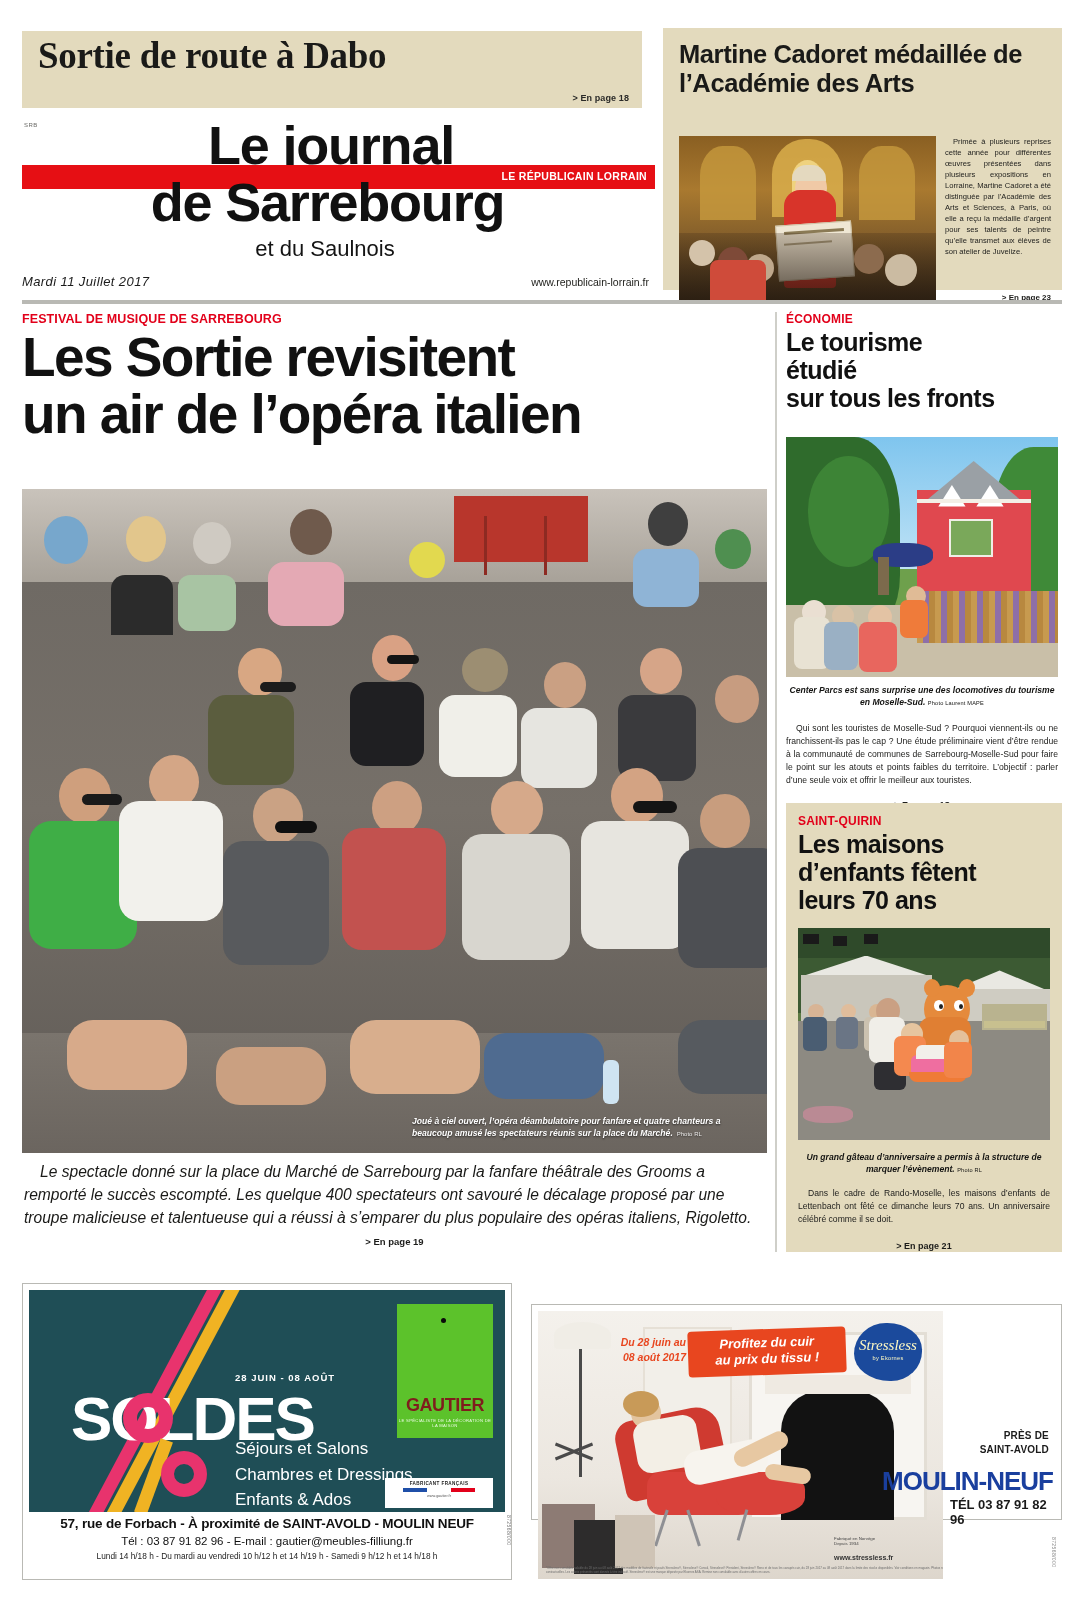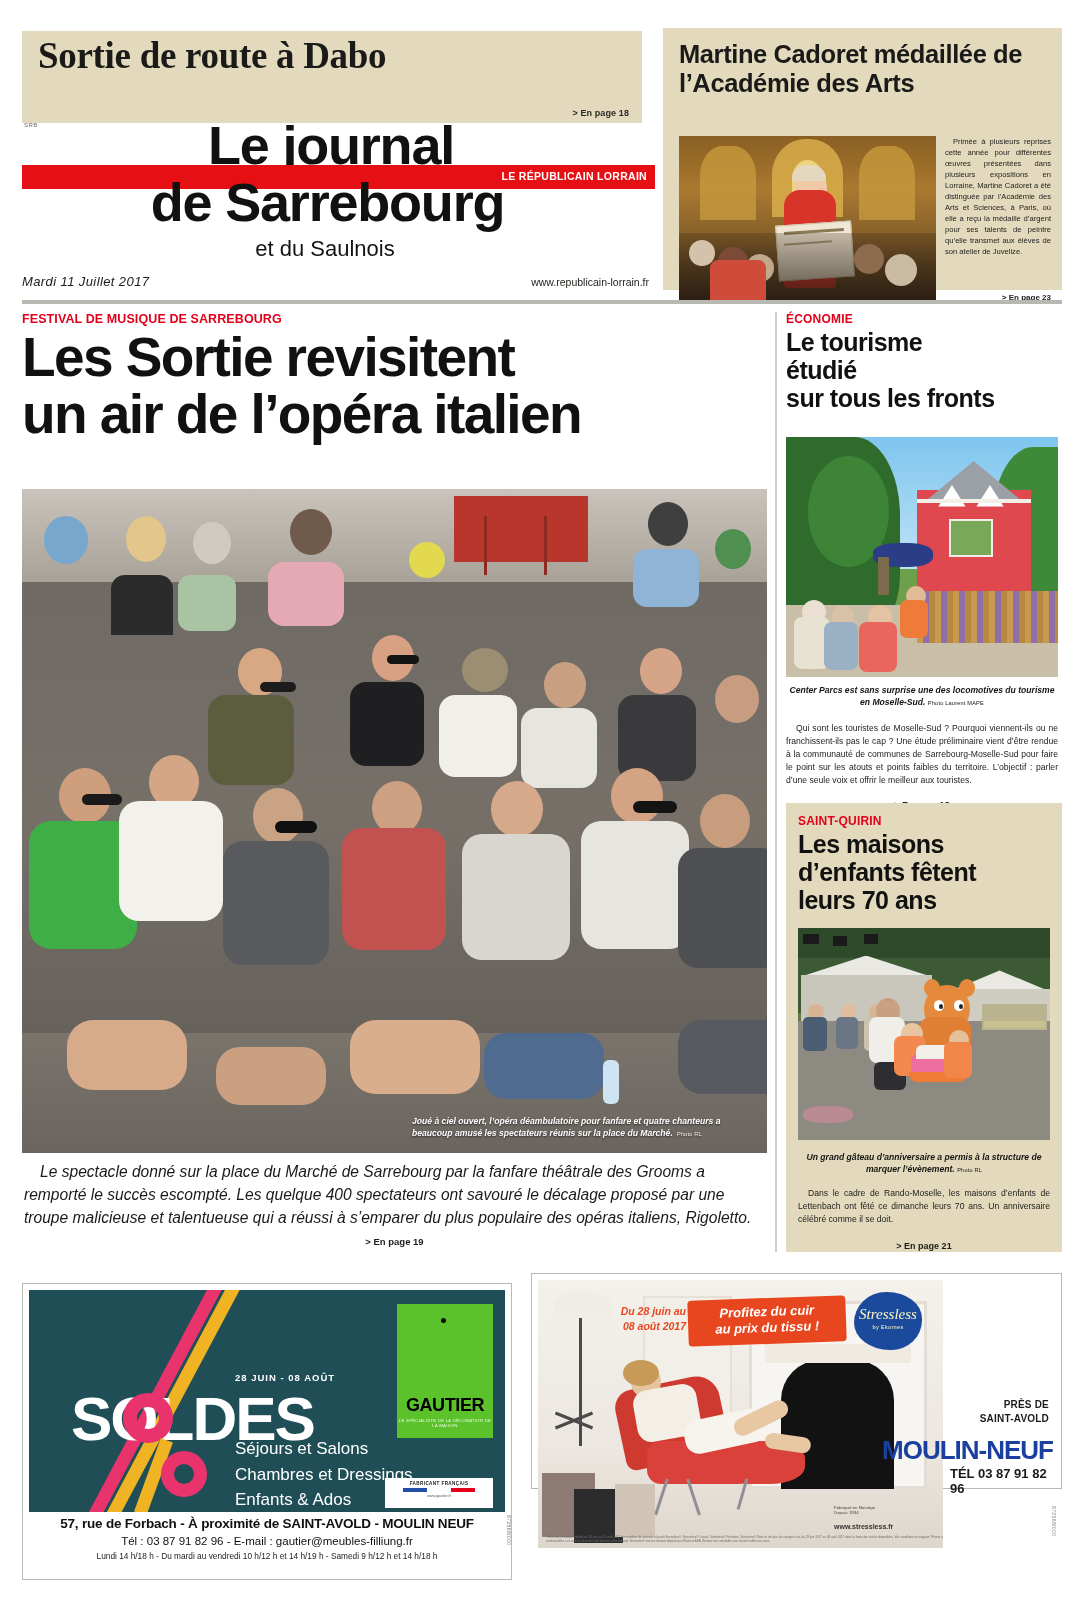--- a/index.html
+++ b/index.html
@@ -8,21 +8,21 @@
     width: 1079px; height: 1597px;
     background: #ffffff;
     font-family: "Liberation Sans", sans-serif;
     overflow: hidden;
   }
   .page { position: relative; width: 1079px; height: 1597px; background:#fff; }
 
   
   .top-strip { position:absolute; left:0; top:0; width:1079px; height:300px; }
   .dabo-box {
-    position:absolute; left:22px; top:31px; width:620px; height:92px;
+    position:absolute; left:22px; top:31px; width:620px; height:77px;
     background:#e3dabd; padding:6px 14px 0 16px;
   }
   .dabo-title {
     font-family:"Liberation Serif", serif; font-weight:700; font-size:37px;
     color:#1a1a18; letter-spacing:-0.3px; line-height:1.05;
   }
   .dabo-ref {
     position:absolute; right:13px; bottom:5px;
     font-size:9px; font-weight:700; color:#2a2a28; letter-spacing:0.1px;
   }
@@ -183,21 +183,21 @@
   .ad-list {
     position:absolute; left:206px; top:146px; font-size:17px; color:#fff;
     line-height:1.5; font-weight:400;
   }
   .gautier-box {
     position:absolute; right:12px; top:14px; width:96px; height:134px;
     background:#5cc22b;
   }
   .gautier-word {
     position:absolute; left:0; right:0; bottom:22px; text-align:center;
-    color:#000000; font-weight:700; font-size:18px; letter-spacing:-0.4px;
+    color:#7f1d1d; font-weight:700; font-size:18px; letter-spacing:-0.4px;
   }
   .gautier-sub {
     position:absolute; left:0; right:0; bottom:10px; text-align:center;
     color:#eafbe3; font-size:4.2px; letter-spacing:.3px;
   }
   .fab-box {
     position:absolute; right:12px; bottom:4px; width:108px; height:30px;
     background:#fff; text-align:center; padding-top:3px;
   }
   .fab-t { font-size:4.6px; font-weight:700; color:#222; letter-spacing:.4px; }
@@ -208,21 +208,21 @@
   .ad-left-foot { position:absolute; left:6px; right:6px; top:232px; text-align:center; }
   .alf1 { font-size:13.5px; font-weight:700; color:#101010; letter-spacing:-0.2px; }
   .alf2 { font-size:11.5px; color:#101010; margin-top:4px; }
   .alf3 { font-size:8.3px; color:#222; margin-top:4px; }
   .ad-left-code {
     position:absolute; right:-1px; bottom:34px; font-size:5px; color:#777;
     writing-mode:vertical-rl; letter-spacing:.4px;
   }
 
   .ad-right {
-    position:absolute; left:531px; top:1273px; width:531px; height:216px;
+    position:absolute; left:531px; top:1304px; width:531px; height:216px;
     border:1px solid #b9b9b4; background:#fff;
   }
   .ad-right-hero {
     position:absolute; left:6px; top:6px; width:405px; height:268px;
     overflow:hidden; background:#efeae4;
   }
   .promo-badge {
     position:absolute; left:150px; top:18px; width:158px; height:46px;
     background:#e8461f; border-radius:4px; color:#fff; text-align:center;
     padding-top:6px; transform:rotate(-2deg);

